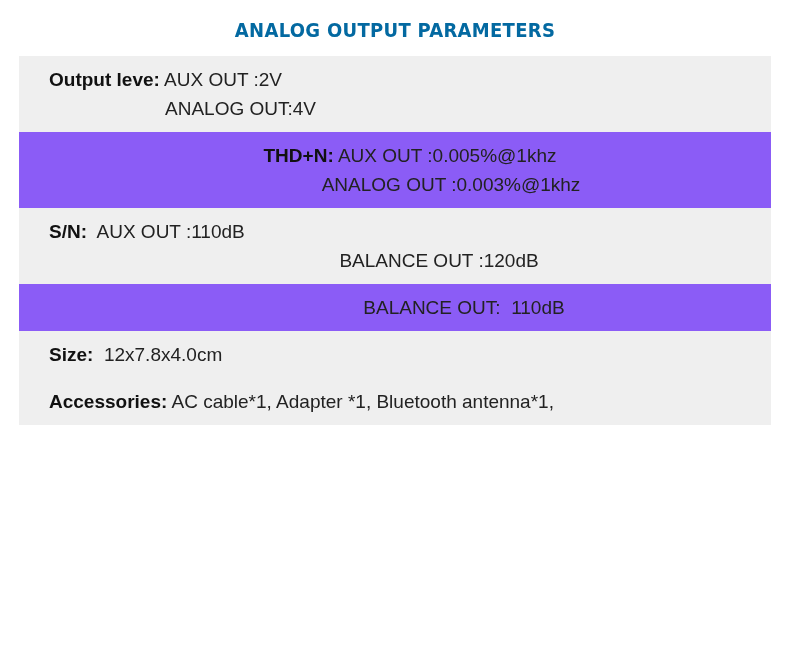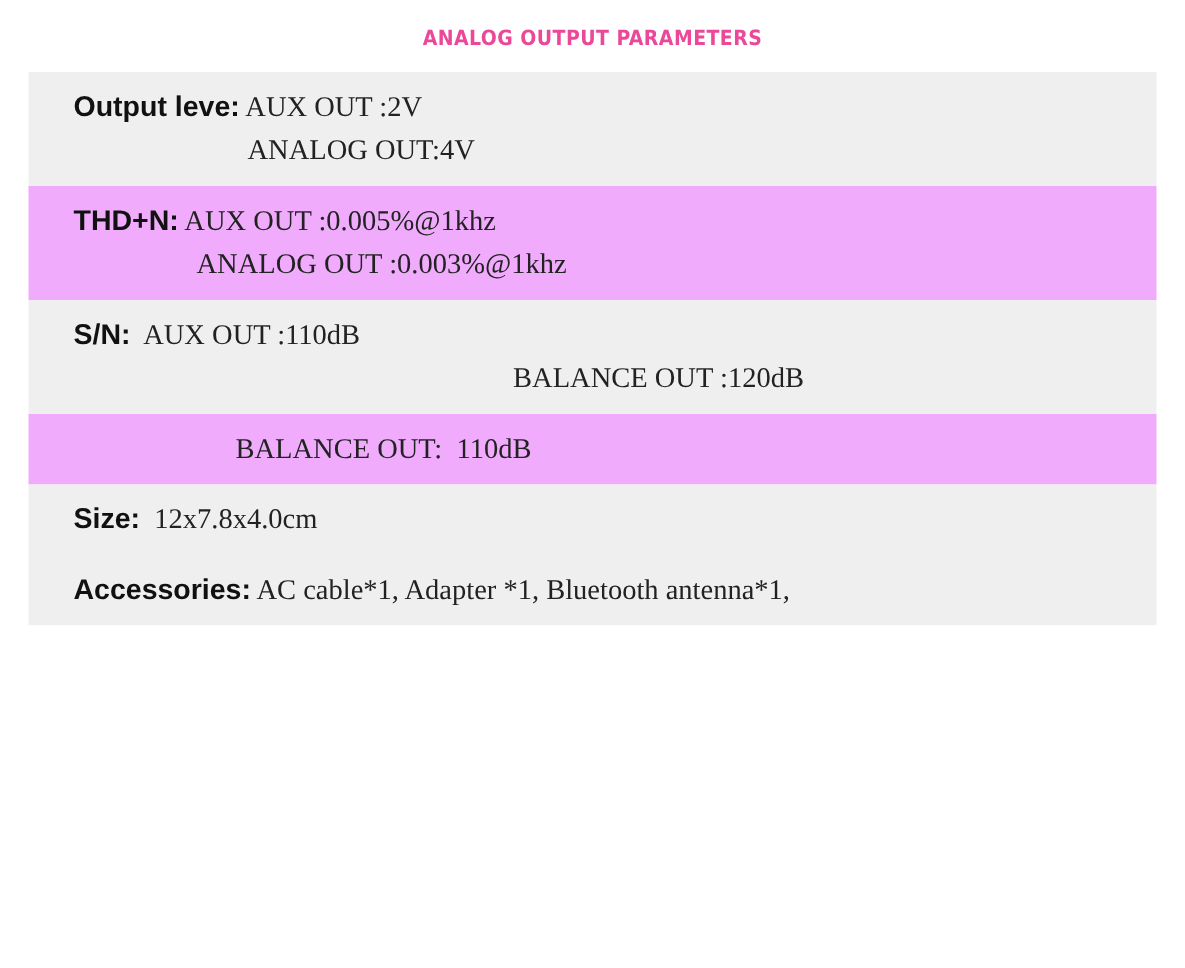--- a/index.html
+++ b/index.html
@@ -15,57 +15,57 @@
   }
   .page {
     position: relative;
     width: 790px;
     height: 645px;
     background: #ffffff;
     box-sizing: border-box;
   }
   .title {
     text-align: center;
-    font-size: 14px;
+    font-size: 20px;
     font-weight: bold;
     letter-spacing: 0.3px;
-    color: #ec4899;
+    color: #0369a1;
     padding: 18px 0 14px 0;
     font-family: "DejaVu Sans", sans-serif;
     font-stretch: condensed;
   }
   .spec-list {
     width: 752px;
     margin: 0 auto;
   }
   .row {
     box-sizing: border-box;
     padding: 9px 0 9px 30px;
     color: #1d1d1d;
   }
   .row.shaded {
     background: #efefef;
   }
   .row.plain {
-    background: #f0abfc;
+    background: #8b5cf6;
+    text-align: center;
   }
   .line {
     display: block;
     font-size: 19px;
     line-height: 29px;
     white-space: pre;
   }
   .label {
     font-weight: bold;
     color: #111111;
   }
   .value {
     font-weight: normal;
     color: #222222;
-    font-family: Liberation Serif, serif;
   }
   .indent-1 { padding-left: 0px; }
   .indent-2 { padding-left: 116px; }
   .indent-3 { padding-left: 82px; }
   .indent-4 { padding-left: 58px; text-align: center; }
   .indent-6 { padding-left: 108px; }
   .indent-7 { padding-left: 128px; }
   .bottom-fill {
     height: 66px;
     background: #ffffff;

